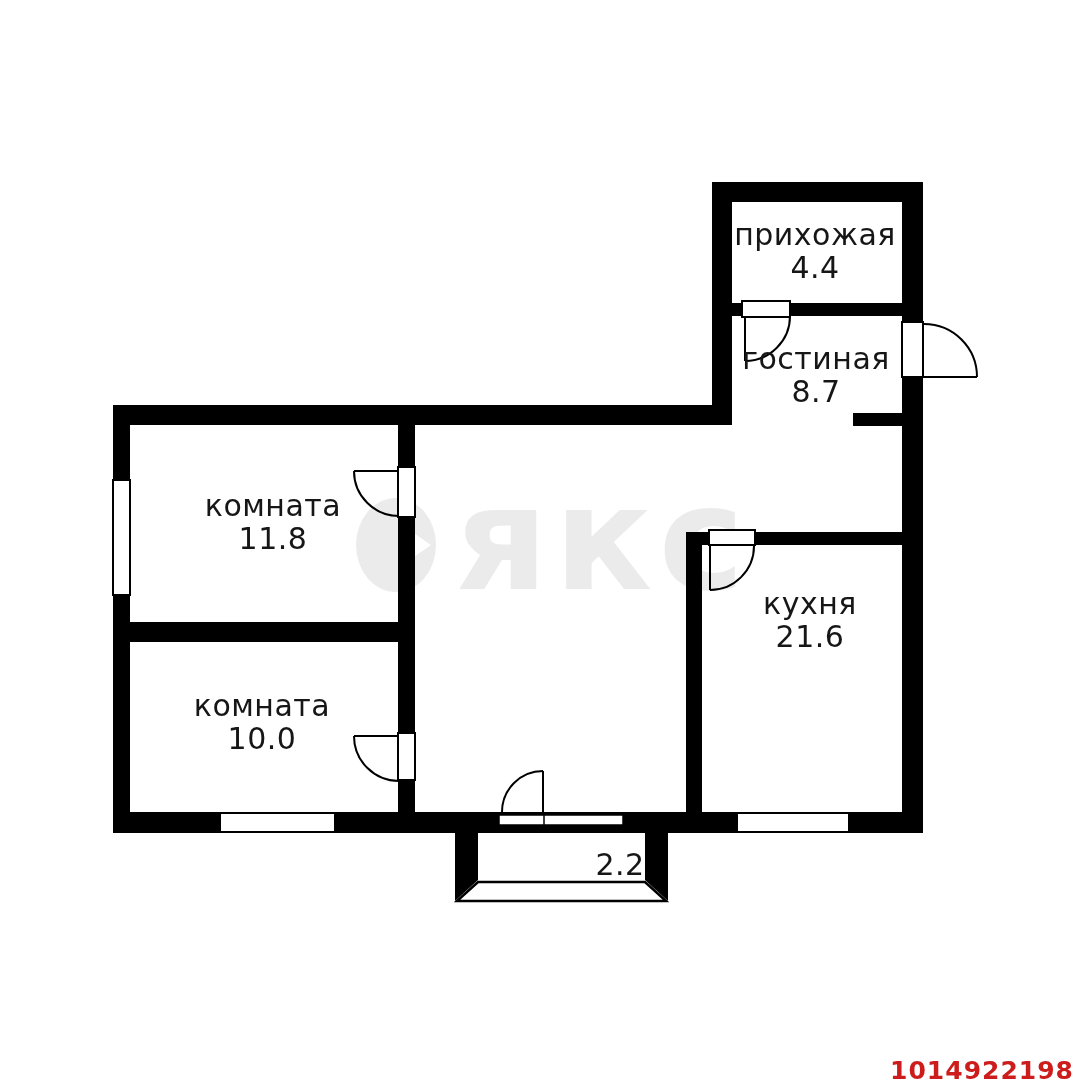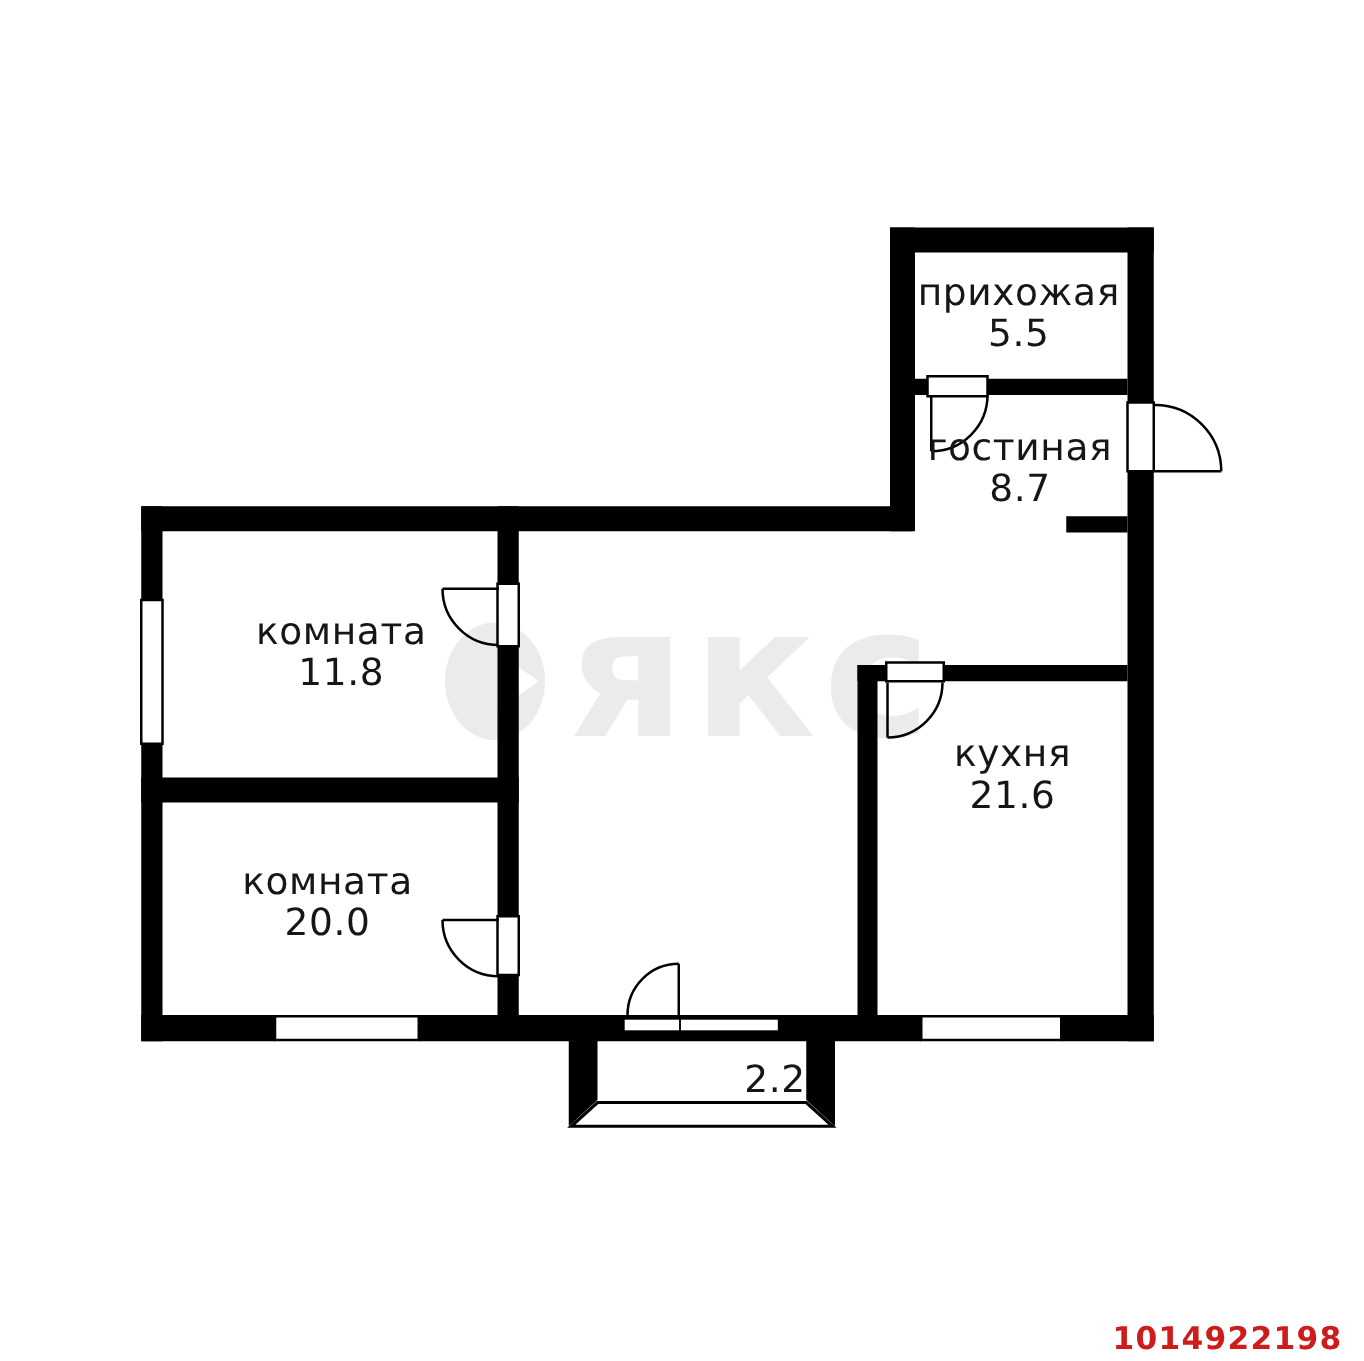--- a/index.html
+++ b/index.html
@@ -105,33 +105,33 @@
         <path d="M 754 546 A 44 44 0 0 1 710 590"></path>
         <line x1="710" y1="546" x2="710" y2="590"></line>
         <path d="M 502 812 A 41 41 0 0 1 543 771"></path>
         <line x1="543" y1="771" x2="543" y2="812"></line>
       </g>
     </g>
   </svg>
 
   <div class="room-label" style="left:815px; top:251px;">
     <div>прихожая</div>
-    <div>5.5</div>
+    <div>4.4</div>
   </div>
   <div class="room-label" style="left:816px; top:375px;">
     <div>гостиная</div>
     <div>8.7</div>
   </div>
   <div class="room-label" style="left:273px; top:522px;">
     <div>комната</div>
     <div>11.8</div>
   </div>
   <div class="room-label" style="left:262px; top:722px;">
     <div>комната</div>
-    <div>20.0</div>
+    <div>10.0</div>
   </div>
   <div class="room-label" style="left:810px; top:620px;">
     <div>кухня</div>
     <div>21.6</div>
   </div>
   <div class="room-label" style="left:620px; top:864px;">
     <div>2.2</div>
   </div>
 
   <div class="listing-id">1014922198</div>

